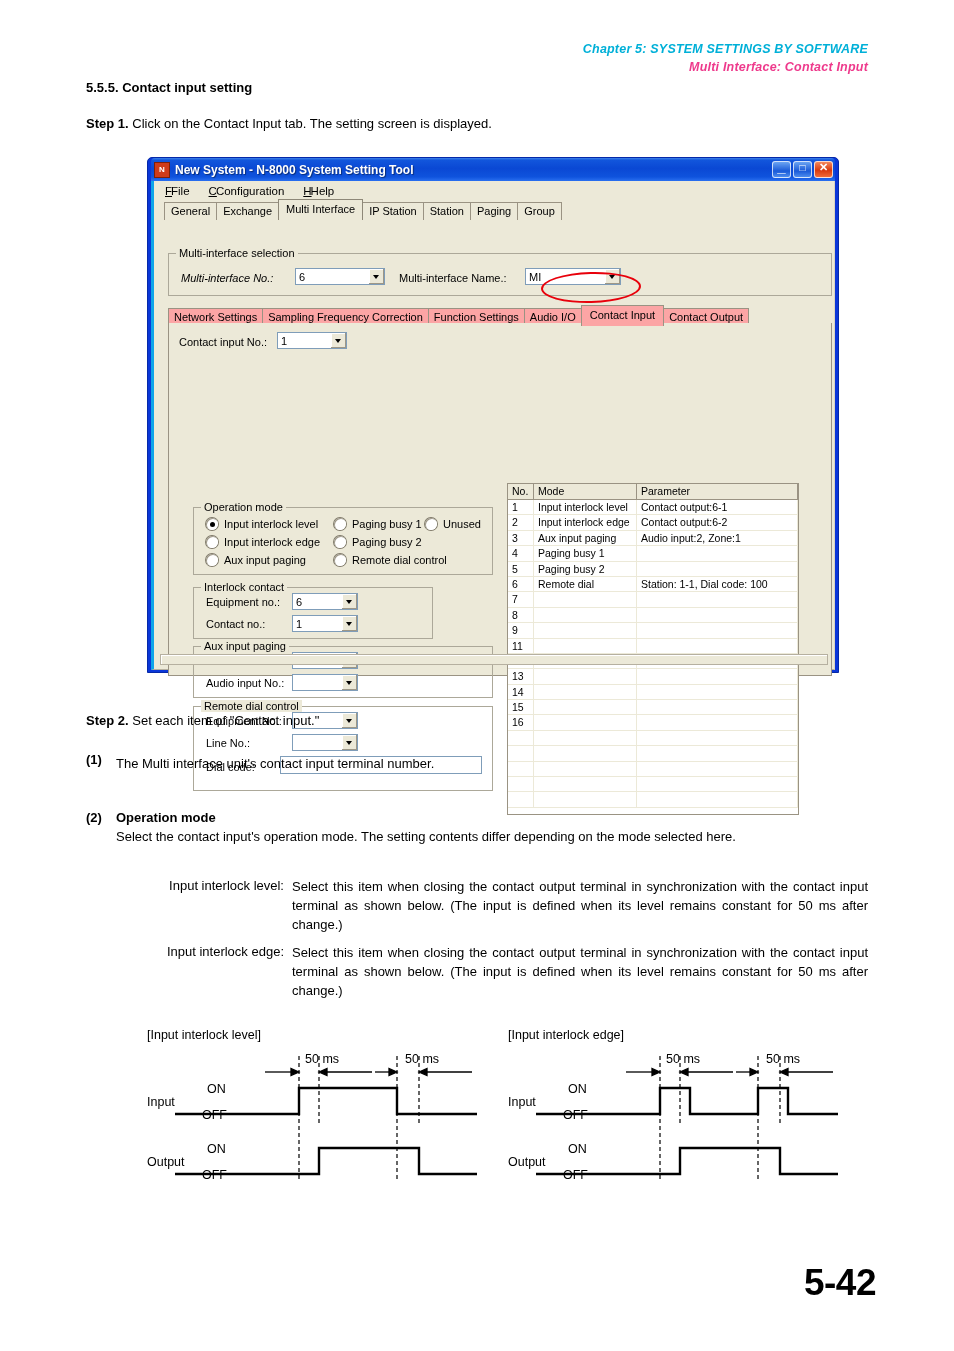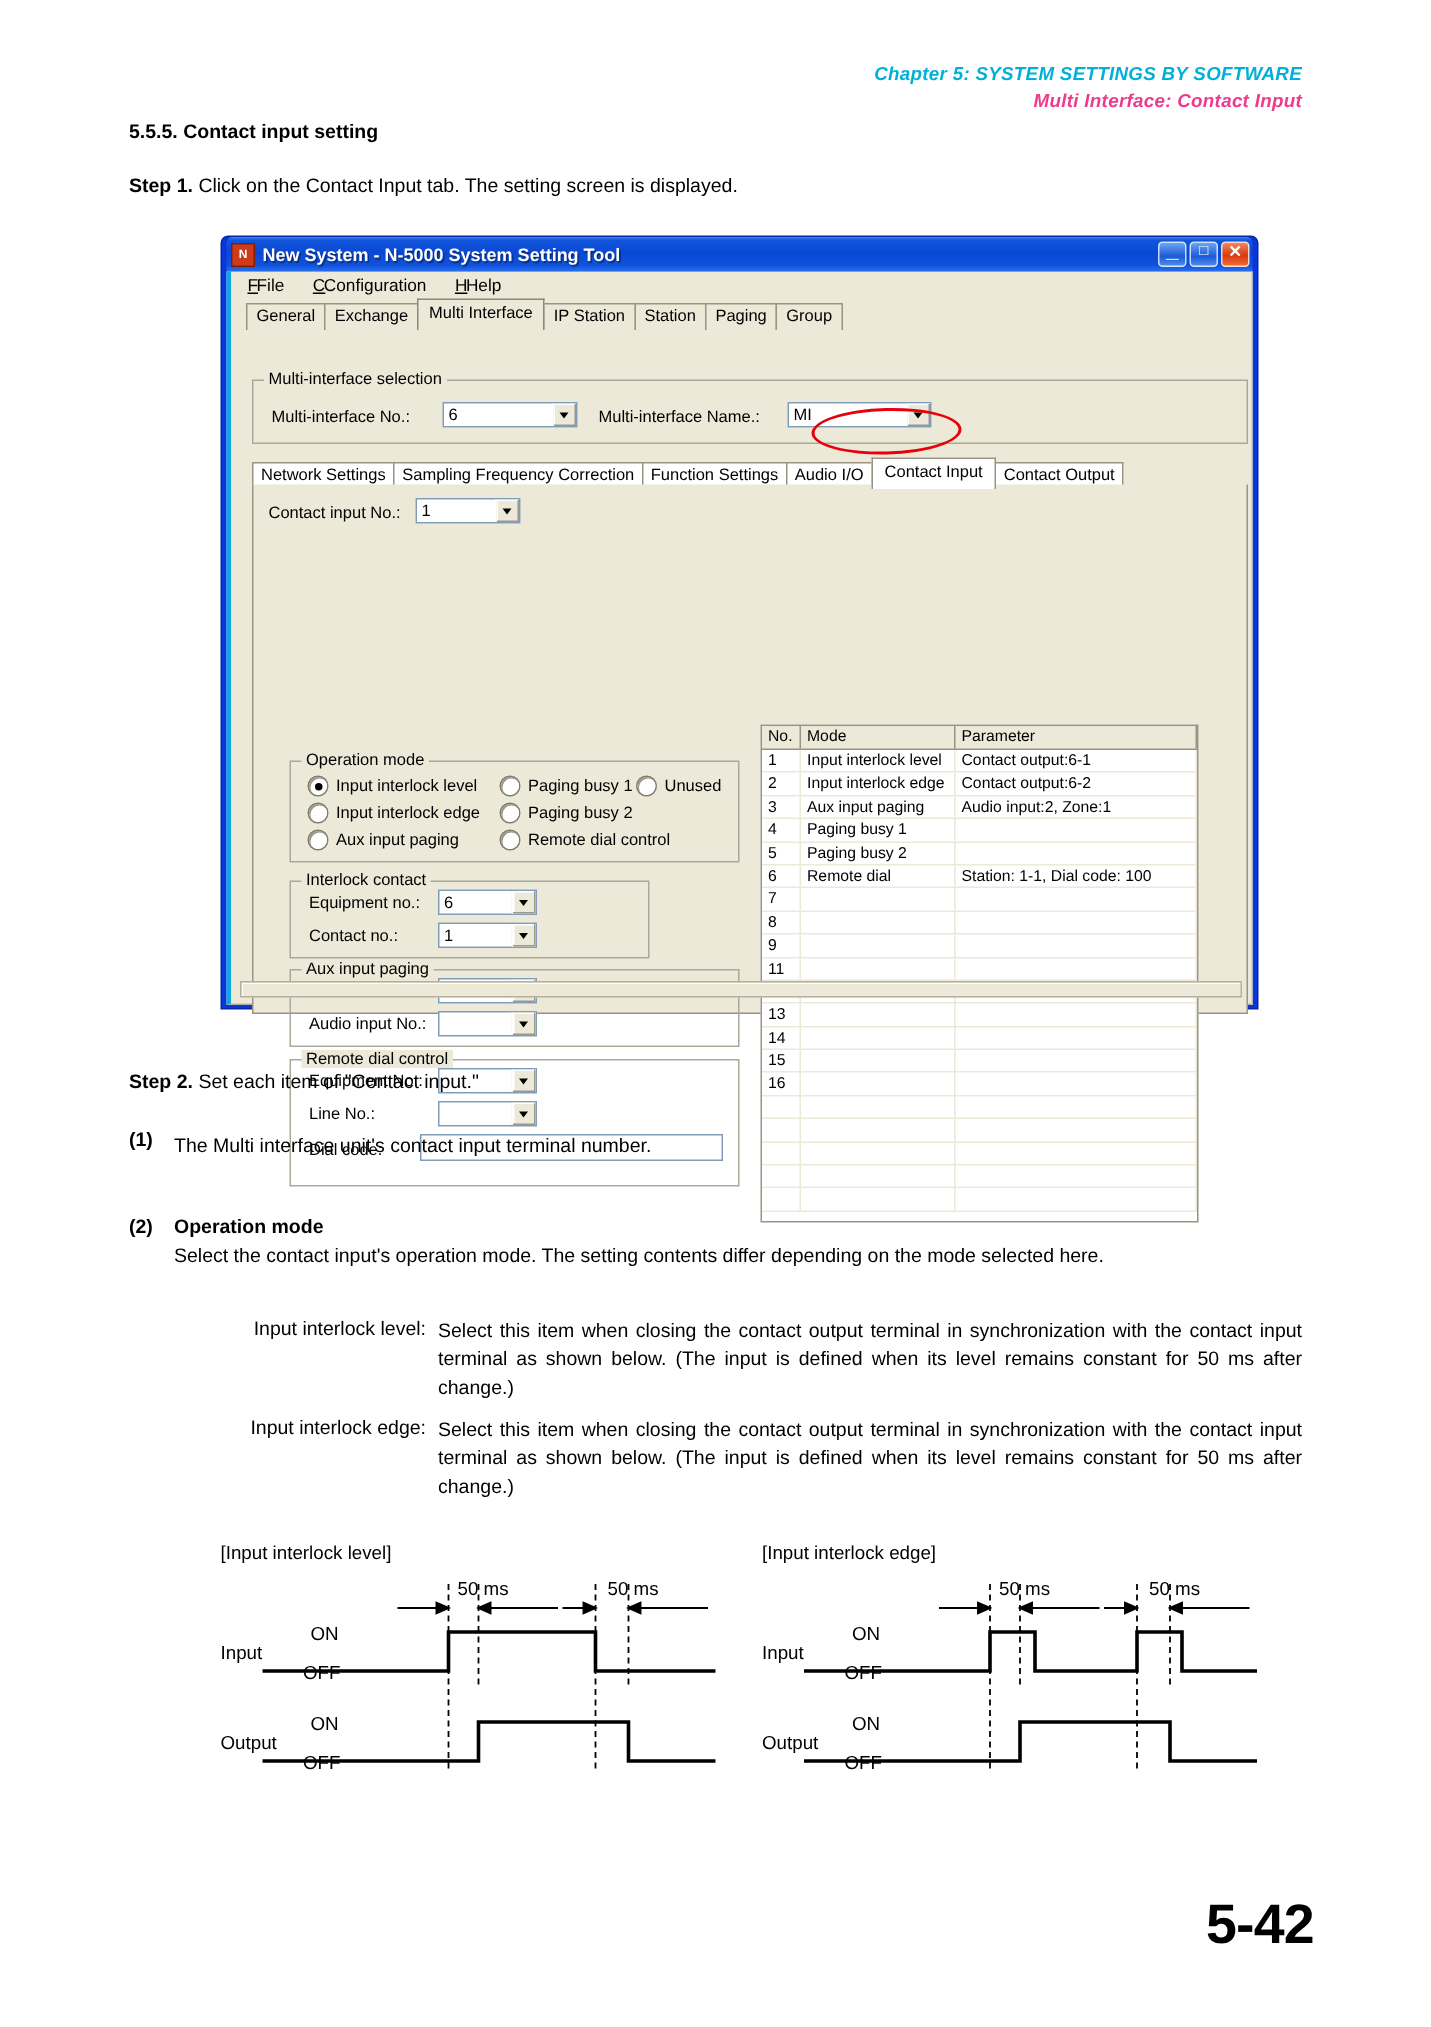--- a/index.html
+++ b/index.html
@@ -107,21 +107,21 @@
   .combo .ar:after { content:""; position:absolute; left:4px; top:6px;
                      border-left:3.5px solid transparent; border-right:3.5px solid transparent;
                      border-top:4px solid #000; }
 
   .txtbox { position:absolute; height:18px; background:#fff; border:1px solid #7f9db9;
             box-sizing:border-box; }
 
   
   .tabstrip2 { position:absolute; left:14px; top:124px; display:flex; align-items:flex-end;
                font-size:11px; }
-  .tab2 { border:1px solid #9a9383; border-bottom:none; background:#ffffff;
+  .tab2 { border:1px solid #9a9383; border-bottom:none; background:#fca5a5;
           padding:2px 5px; margin-right:-1px; line-height:13px; }
   .tab2.active { padding:3px 8px 4px 8px; z-index:3; }
 
   .panel2 { position:absolute; left:14px; top:142px; width:664px; height:353px;
             border:1px solid #9a9383; border-top:none; box-sizing:border-box; background:#ece9d8; }
 
   
   .redring { position:absolute; border:2.6px solid #e8000b; border-radius:50%;
              width:96px; height:27px; left:541px; top:272px; z-index:9;
              transform:rotate(-1.5deg); }
@@ -174,21 +174,21 @@
 
 <div class="step1">
   <b>Step 1.</b>
   <span>Click on the Contact Input tab. The setting screen is displayed.</span>
 </div>
 
 <div class="win">
 
   <div class="titlebar">
     <div class="appicon">N</div>
-    <div class="title">New System - N-5000 System Setting Tool</div>
+    <div class="title">New System - N-8000 System Setting Tool</div>
     <div class="winbtns">
       <div class="wb min">
         <span class="g">_</span>
       </div>
       <div class="wb max">
         <span class="g">□</span>
       </div>
       <div class="wb cls">
         <span class="g">✕</span>
       </div>
@@ -209,21 +209,21 @@
       <div class="tab1 active">Multi Interface</div>
       <div class="tab1">IP Station</div>
       <div class="tab1">Station</div>
       <div class="tab1">Paging</div>
       <div class="tab1">Group</div>
     </div>
 
     <div class="grp" id="g-misel">
       <span class="lg">Multi-interface selection</span>
 
-      <span class="lbl" style="left:12px; top:18px;">Multi-interface No.:</span>
+      <span class="lbl" style="left:12px; top:18px;font-style:italic;">Multi-interface No.:</span>
       <div class="combo" style="left:126px; top:14px; width:90px;">
         <span class="v">6</span>
         <span class="ar"></span>
       </div>
 
       <span class="lbl" style="left:230px; top:18px;">Multi-interface Name.:</span>
       <div class="combo" style="left:356px; top:14px; width:96px;">
         <span class="v">MI</span>
         <span class="ar"></span>
       </div>

